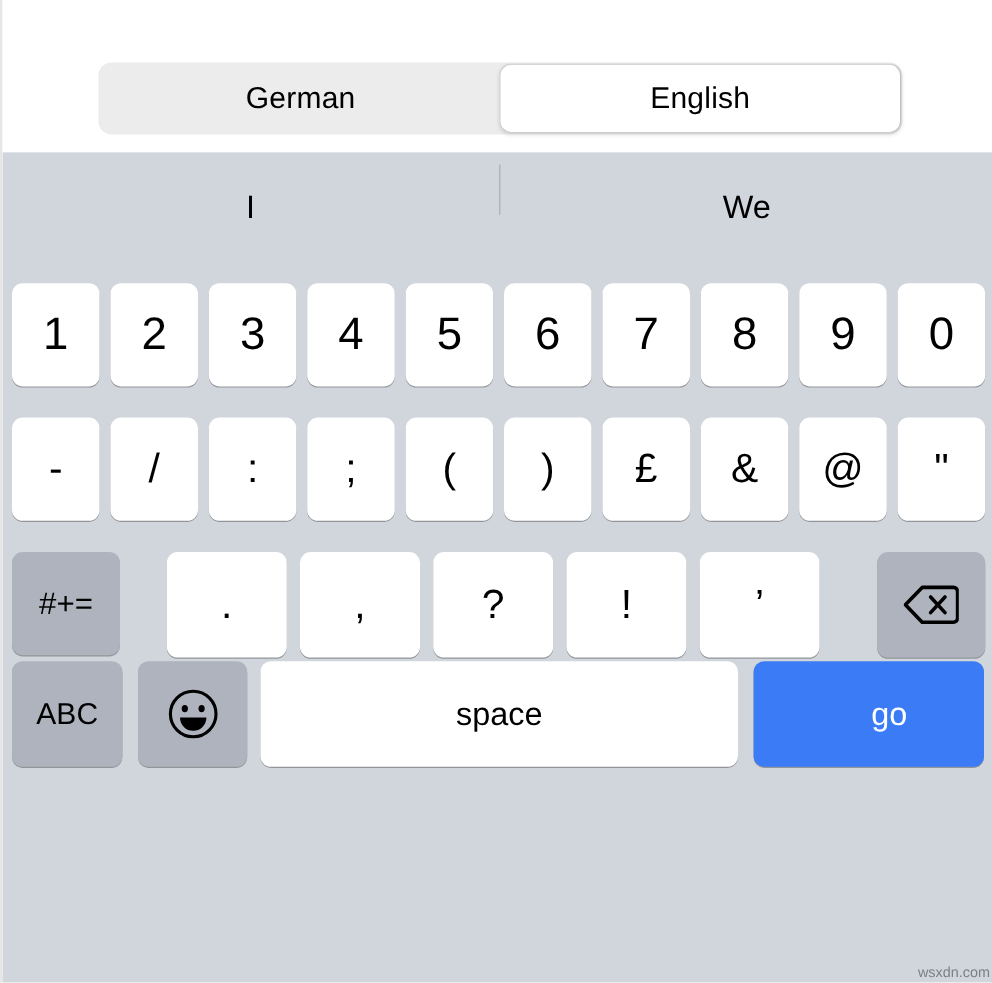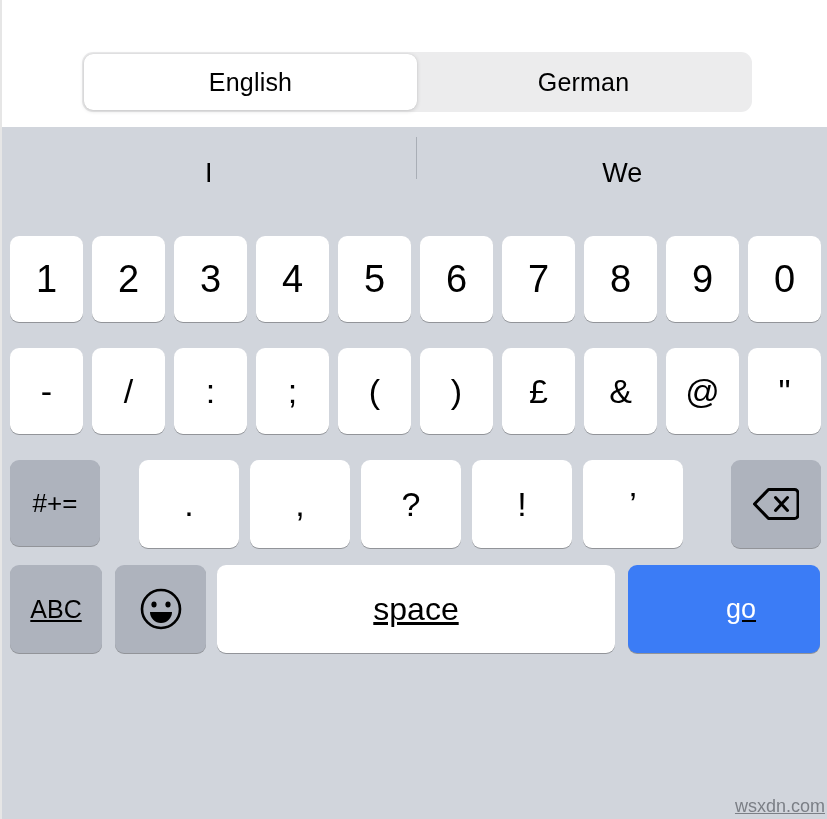--- a/index.html
+++ b/index.html
@@ -104,21 +104,21 @@
 
   
   .row {
     position: absolute;
     display: flex;
     align-items: flex-start;
   }
   .row-1 { left: 8px; top: 109px; }
   .row-2 { left: 8px; top: 221px; }
   .row-3 { left: 8px; top: 333px; width: 811px; }
-  .row-4 { left: 8px; top: 438px; width: 811px; text-decoration: underline; }
+  .row-4 { left: 8px; top: 424px; width: 811px; }
 
   .key {
     width: 73px;
     height: 86px;
     margin-right: 9px;
     background: #ffffff;
     border-radius: 9px;
     box-shadow: 0 1px 0 rgba(0,0,0,0.30);
     display: flex;
     align-items: center;
@@ -164,56 +164,55 @@
     margin-right: 13px;
   }
   .key-emoji {
     width: 91px;
     height: 88px;
     margin-right: 11px;
   }
   .key-space {
     width: 398px;
     height: 88px;
-    font-size: 32px;
+    font-size: 27px;
     margin-right: 13px;
     text-align: center;
   }
   .key-go {
     width: 192px;
     height: 88px;
     background: #3b7cf6;
     color: #ffffff;
     font-size: 27px;
     margin-right: 0;
     padding-left: 34px;
   }
 
   
   .watermark {
     position: absolute;
     right: 4px;
     bottom: 2px;
-    font-size: 18px;
+    font-size: 12px;
     color: #7b7f86;
     user-select: none;
-    text-decoration: underline;
   }
 
   svg { display: block; }
 </style>
 </head>
 <body>
 
 <div class="screen">
 
   <div class="top-bar">
     <div class="segmented">
+      <div class="segment">German</div>
       <div class="segment active">English</div>
-      <div class="segment">German</div>
     </div>
   </div>
 
   <div class="keyboard">
 
     <div class="suggestions">
       <div class="suggestion">I</div>
       <div class="suggestion">We</div>
     </div>
 

